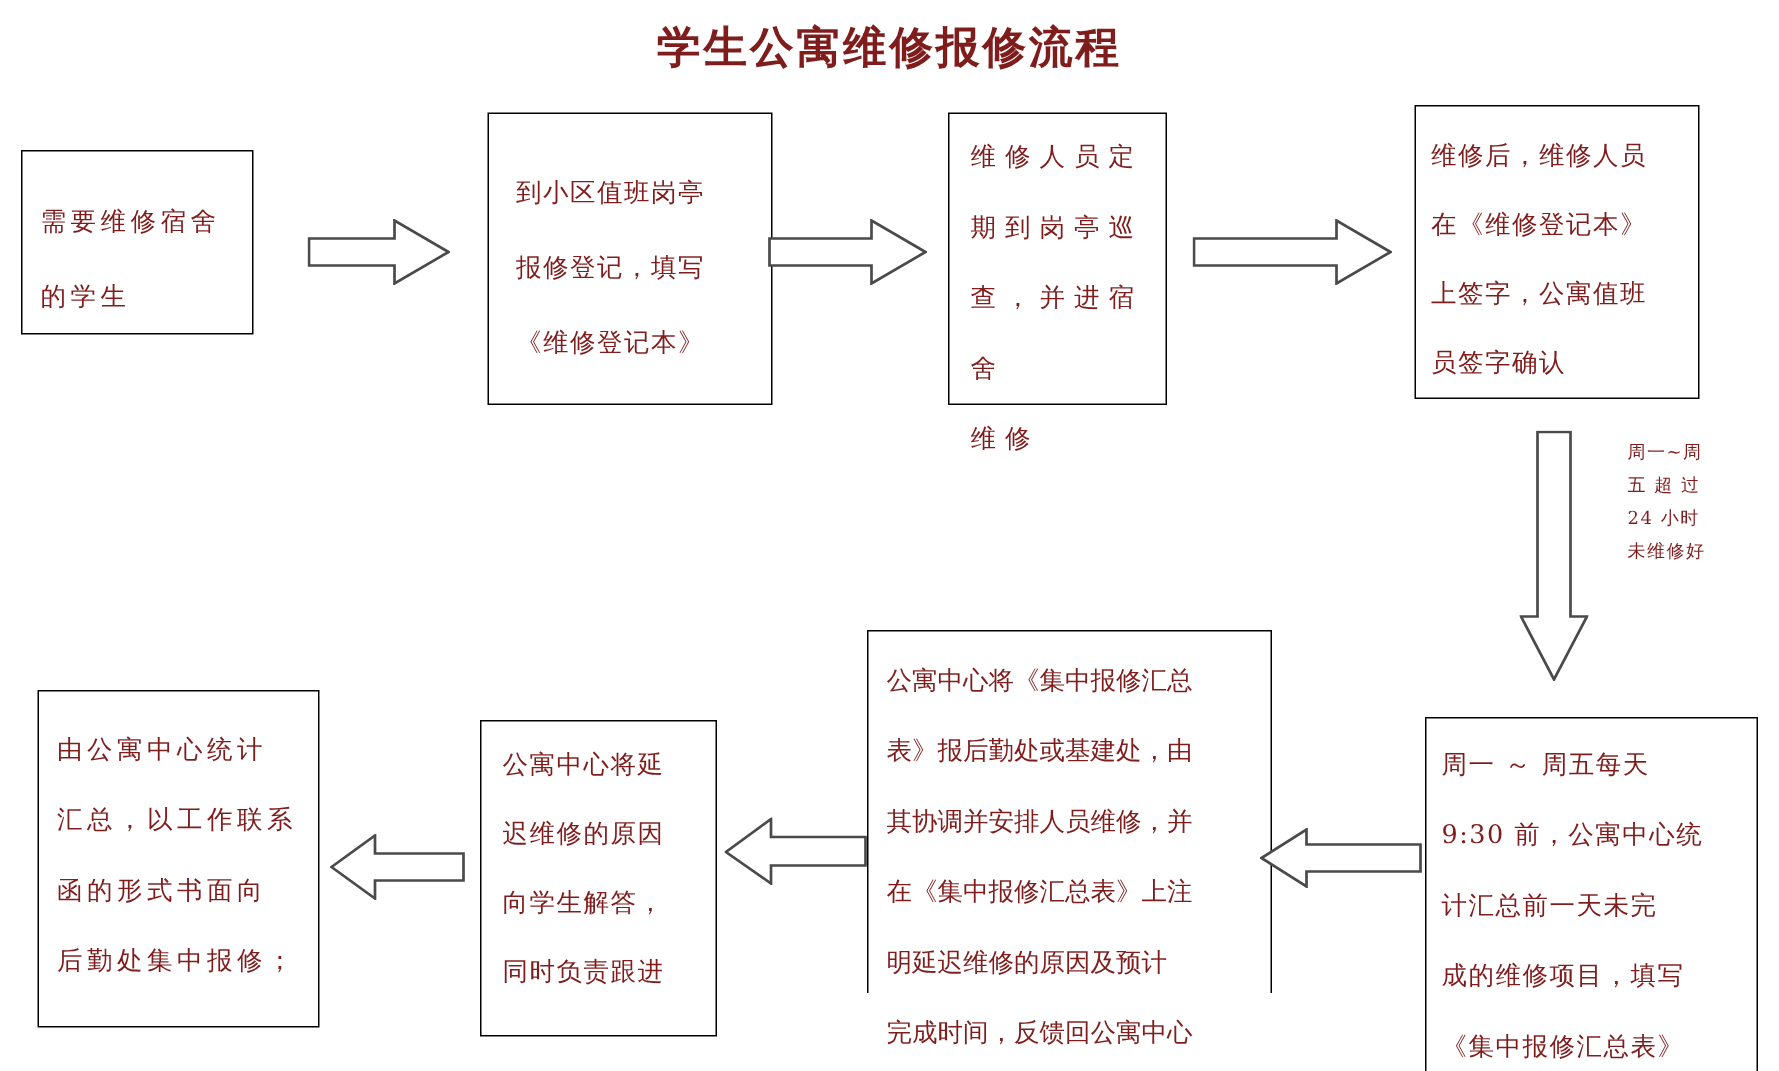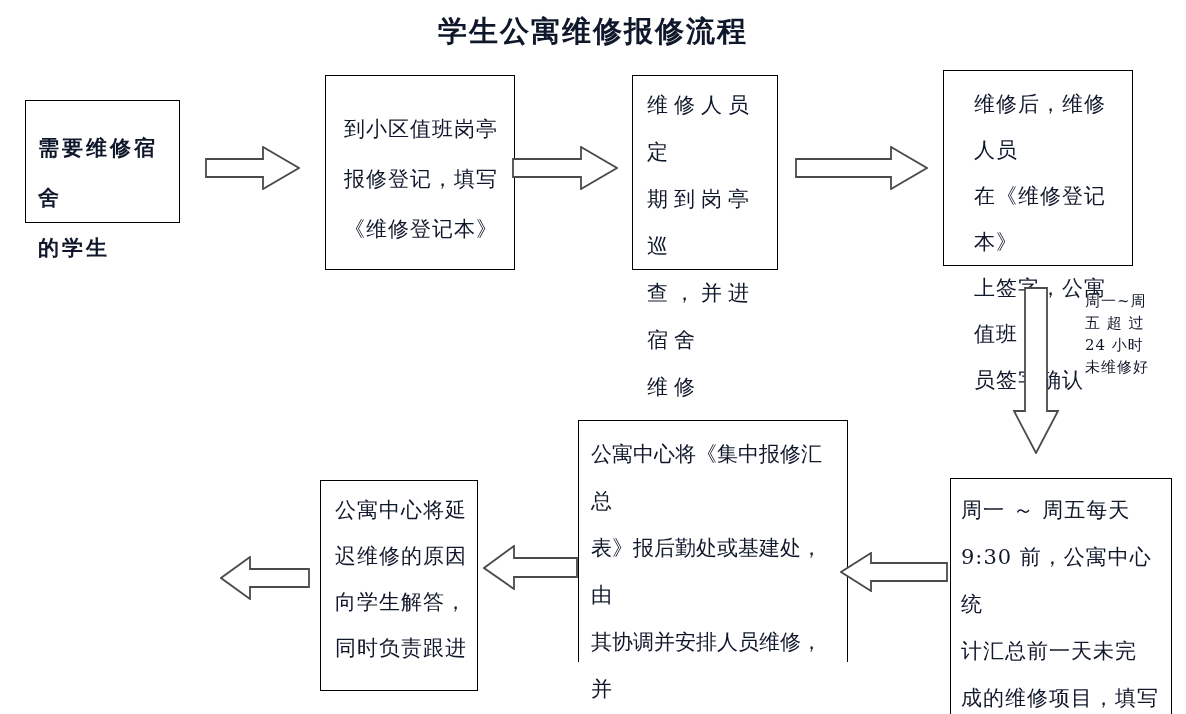--- a/index.html
+++ b/index.html
@@ -1,48 +1,48 @@
 <!DOCTYPE html>
 <html><head>
 <meta charset="utf-8">
 <style>
   html,body{margin:0;padding:0;background:#ffffff;}
   .canvas{
     position:relative;
     width:1186px;height:714px;
     background:#ffffff;
     font-family:"DejaVu Serif", serif;
-    color:#0f172a;
+    color:#7f1d1d;
     overflow:hidden;
   }
   .page-title{
     position:absolute;
     left:0;top:12px;width:100%;
     text-align:center;
     font-size:29px;
     font-weight:bold;
     letter-spacing:2px;
   }
   .box{
     position:absolute;
     border:1.5px solid #000;
     background:#fff;
     box-sizing:border-box;
   }
   .box-text{
     white-space:pre-line;
-    font-size:21px;
+    font-size:17px;
     line-height:47px;
   }
   .arrow{position:absolute;}
   .arrow svg{display:block;}
   .arrow polygon{fill:#ffffff;stroke:#4a4a4a;stroke-width:1.8;stroke-linejoin:miter;}
   .side-label{
     position:absolute;
-    font-size:15px;
+    font-size:12px;
     line-height:22px;
     white-space:pre-line;
     letter-spacing:1px;
   }
   
   .t-student{padding:22px 8px 0 12px;line-height:50px;letter-spacing:3px;}
   .t-register{padding:28px 8px 0 18px;line-height:50px;letter-spacing:1px;}
   .t-patrol{padding:6px 6px 0 14px;letter-spacing:6px;}
   .t-sign{padding:10px 6px 0 10px;line-height:46px;letter-spacing:1px;}
   .t-summary{padding:8px 6px 0 10px;letter-spacing:1px;}
@@ -51,39 +51,39 @@
   .t-report{padding:16px 6px 0 12px;letter-spacing:3px;}
   .cutoff{border-bottom:none;}
 </style>
 </head>
 <body>
 
 <div class="canvas">
 
   <div class="page-title">学生公寓维修报修流程</div>
 
-  <div class="box" style="left:25px;top:100px;width:155px;height:123px;font-weight:bold;">
+  <div class="box" style="left:14px;top:100px;width:155px;height:123px;">
     <div class="box-text t-student">需要维修宿舍
 的学生</div>
   </div>
 
   <div class="box" style="left:325px;top:75px;width:190px;height:195px;">
     <div class="box-text t-register">到小区值班岗亭
 报修登记，填写
 《维修登记本》</div>
   </div>
 
   <div class="box" style="left:632px;top:75px;width:146px;height:195px;">
     <div class="box-text t-patrol">维修人员定
 期到岗亭巡
 查，并进宿舍
 维修</div>
   </div>
 
-  <div class="box" style="left:943px;top:70px;width:190px;height:196px;padding-left:20px;">
+  <div class="box" style="left:943px;top:70px;width:190px;height:196px;">
     <div class="box-text t-sign">维修后，维修人员
 在《维修登记本》
 上签字，公寓值班
 员签字确认</div>
   </div>
 
   <div class="arrow" style="left:205px;top:146px;">
     <svg width="95" height="44" viewBox="0 0 95 44">
         <polygon points="1,13 58,13 58,1 94,22 58,43 58,31 1,31"></polygon>
       </svg>
@@ -126,20 +126,26 @@
 完成时间，反馈回公寓中心</div>
   </div>
 
   <div class="box" style="left:320px;top:480px;width:158px;height:211px;">
     <div class="box-text t-explain">公寓中心将延
 迟维修的原因
 向学生解答，
 同时负责跟进</div>
   </div>
 
+  <div class="box" style="left:25px;top:460px;width:188px;height:225px;">
+    <div class="box-text t-report">由公寓中心统计
+汇总，以工作联系
+函的形式书面向
+后勤处集中报修；</div>
+  </div>
 
   <div class="arrow" style="left:840px;top:552px;">
     <svg width="108" height="40" viewBox="0 0 108 40">
         <polygon points="107,11 31,11 31,1 1,20 31,39 31,29 107,29"></polygon>
       </svg>
   </div>
   <div class="arrow" style="left:483px;top:545px;">
     <svg width="95" height="45" viewBox="0 0 95 45">
         <polygon points="94,13 31,13 31,1 1,23 31,44 31,32 94,32"></polygon>
       </svg>

